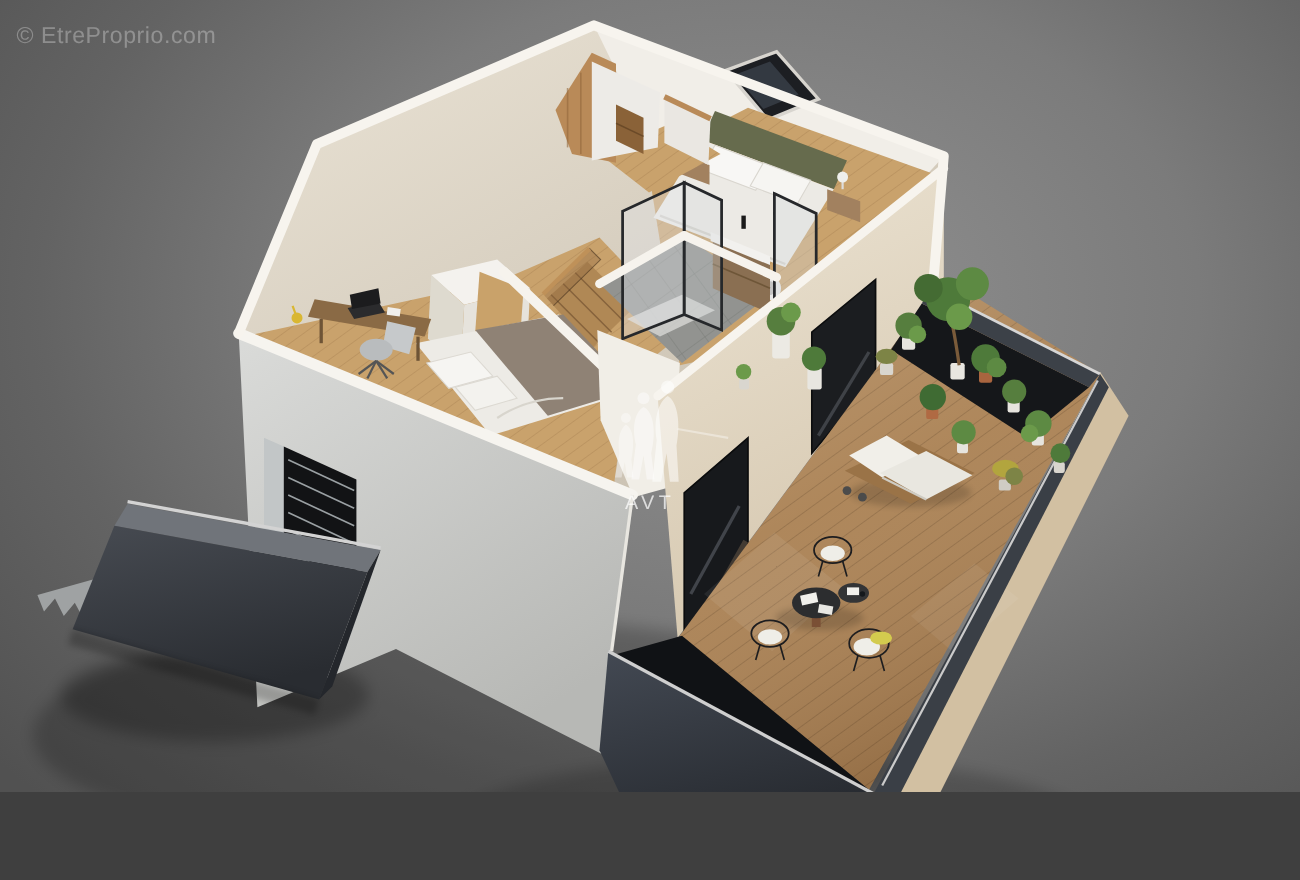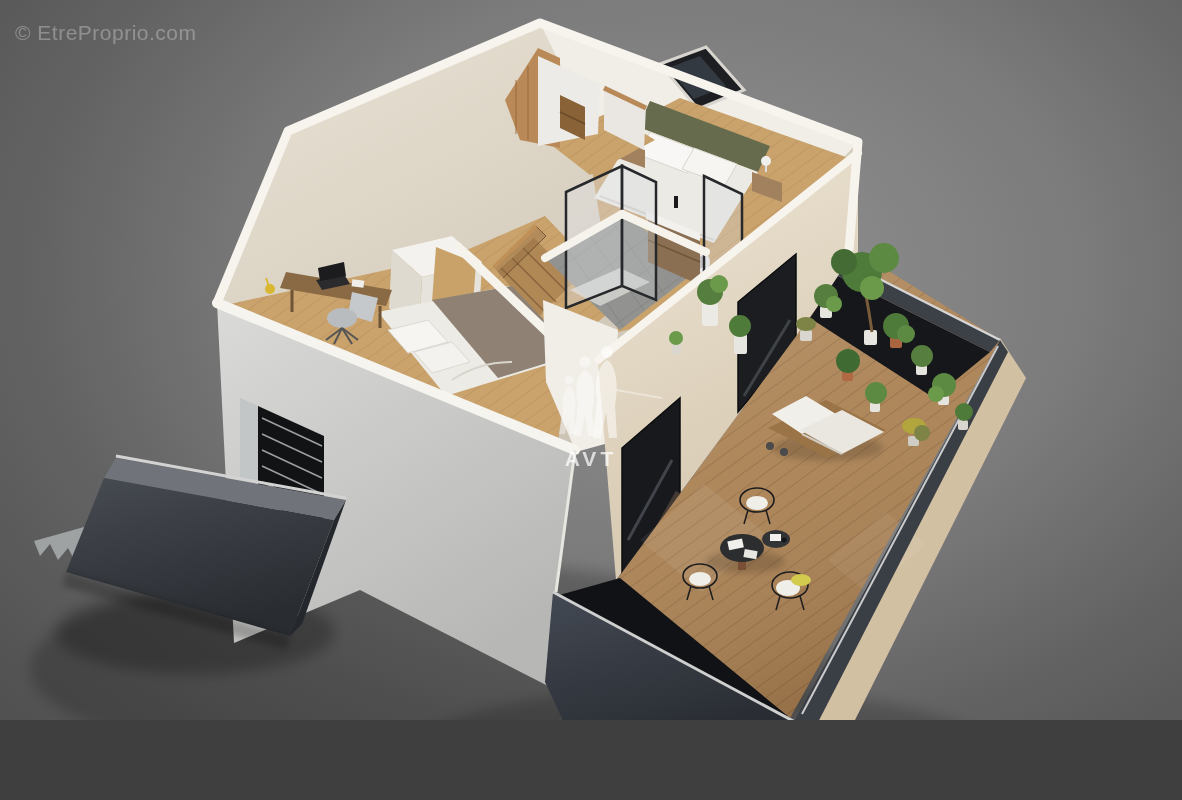--- a/index.html
+++ b/index.html
@@ -3,21 +3,21 @@
 <meta charset="utf-8">
 <style>
   html,body{margin:0;padding:0;background:#3f3f3f;}
   #stage{position:relative;width:1182px;height:720px;overflow:hidden;
          background:radial-gradient(ellipse 900px 650px at 58% 38%, #929292 0%, #7b7b7b 45%, #636363 72%, #515151 100%);
          font-family:"Liberation Sans", sans-serif;}
   #stage svg{position:absolute;left:0;top:0;}
   .wm-corner{position:absolute;left:15px;top:21px;font-size:21px;letter-spacing:.5px;
              color:rgba(235,235,235,.34);user-select:none;}
   .wm-avt{position:absolute;left:548px;top:447px;width:86px;text-align:center;
-          font-size:21px;font-weight:bold;letter-spacing:4px;color:rgba(255,255,255,.72);}
+          font-size:18px;font-weight:normal;letter-spacing:4px;color:rgba(255,255,255,.72);}
 </style>
 </head>
 <body>
 
 <div id="stage">
 <svg width="1182" height="800" viewBox="0 0 1182 800">
 <defs>
   <pattern id="deckP" width="13" height="13" patternUnits="userSpaceOnUse" patternTransform="rotate(-36)">
     <rect width="13" height="13" fill="#aa8154"></rect>
     <line x1="0" y1="0" x2="13" y2="0" stroke="#7c5a36" stroke-width="1.6" opacity=".55"></line>

